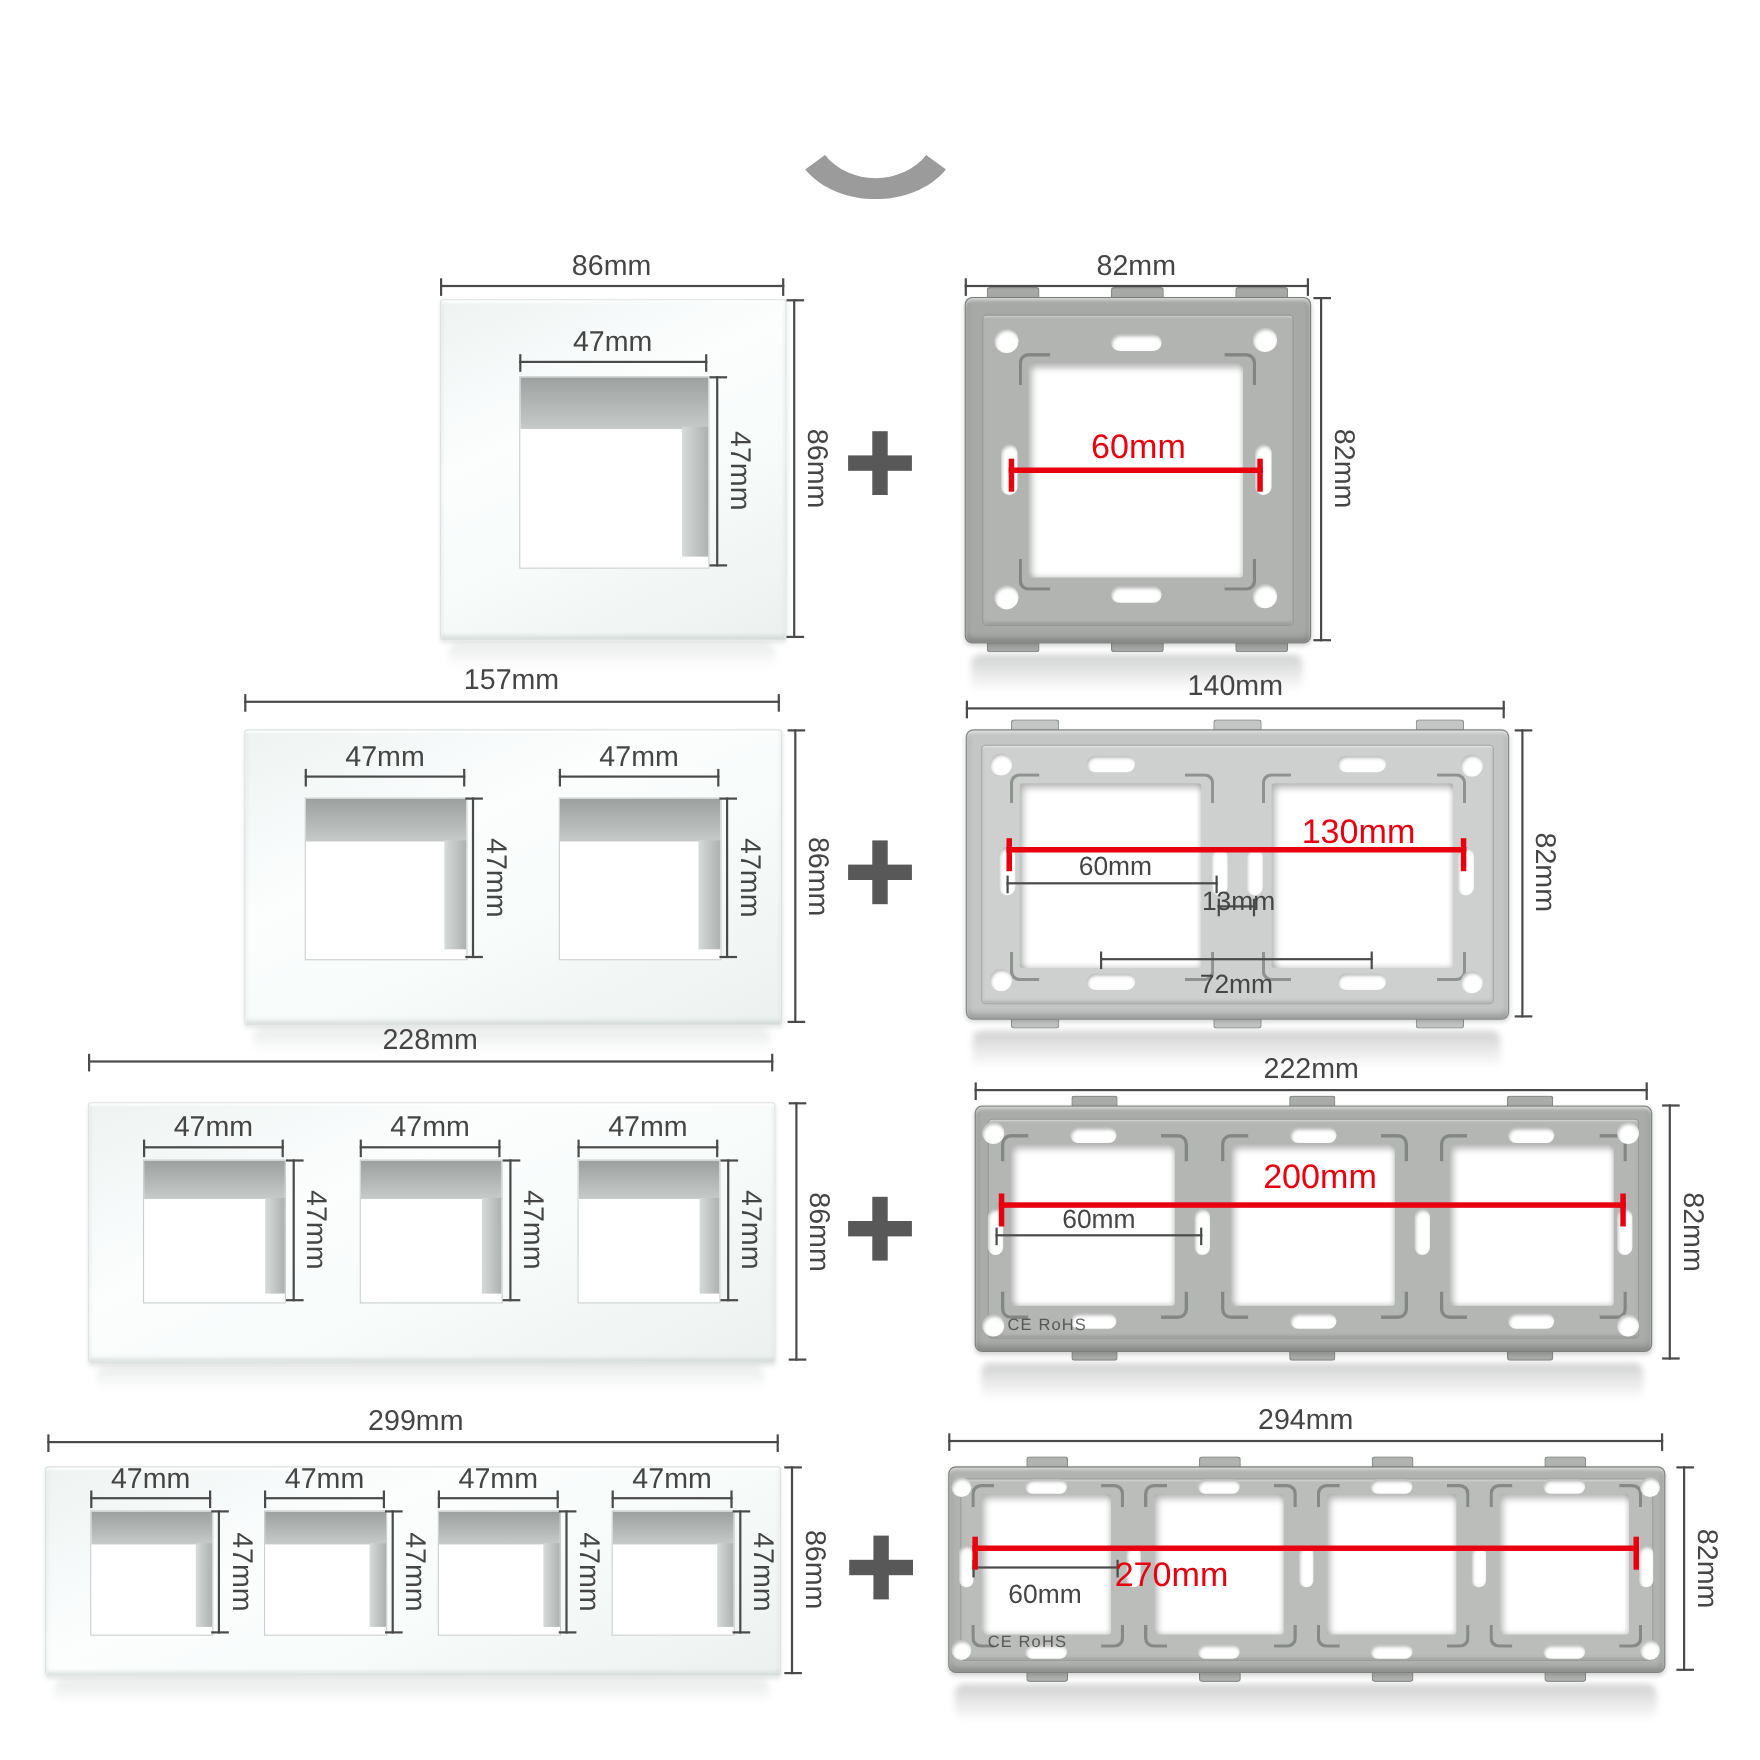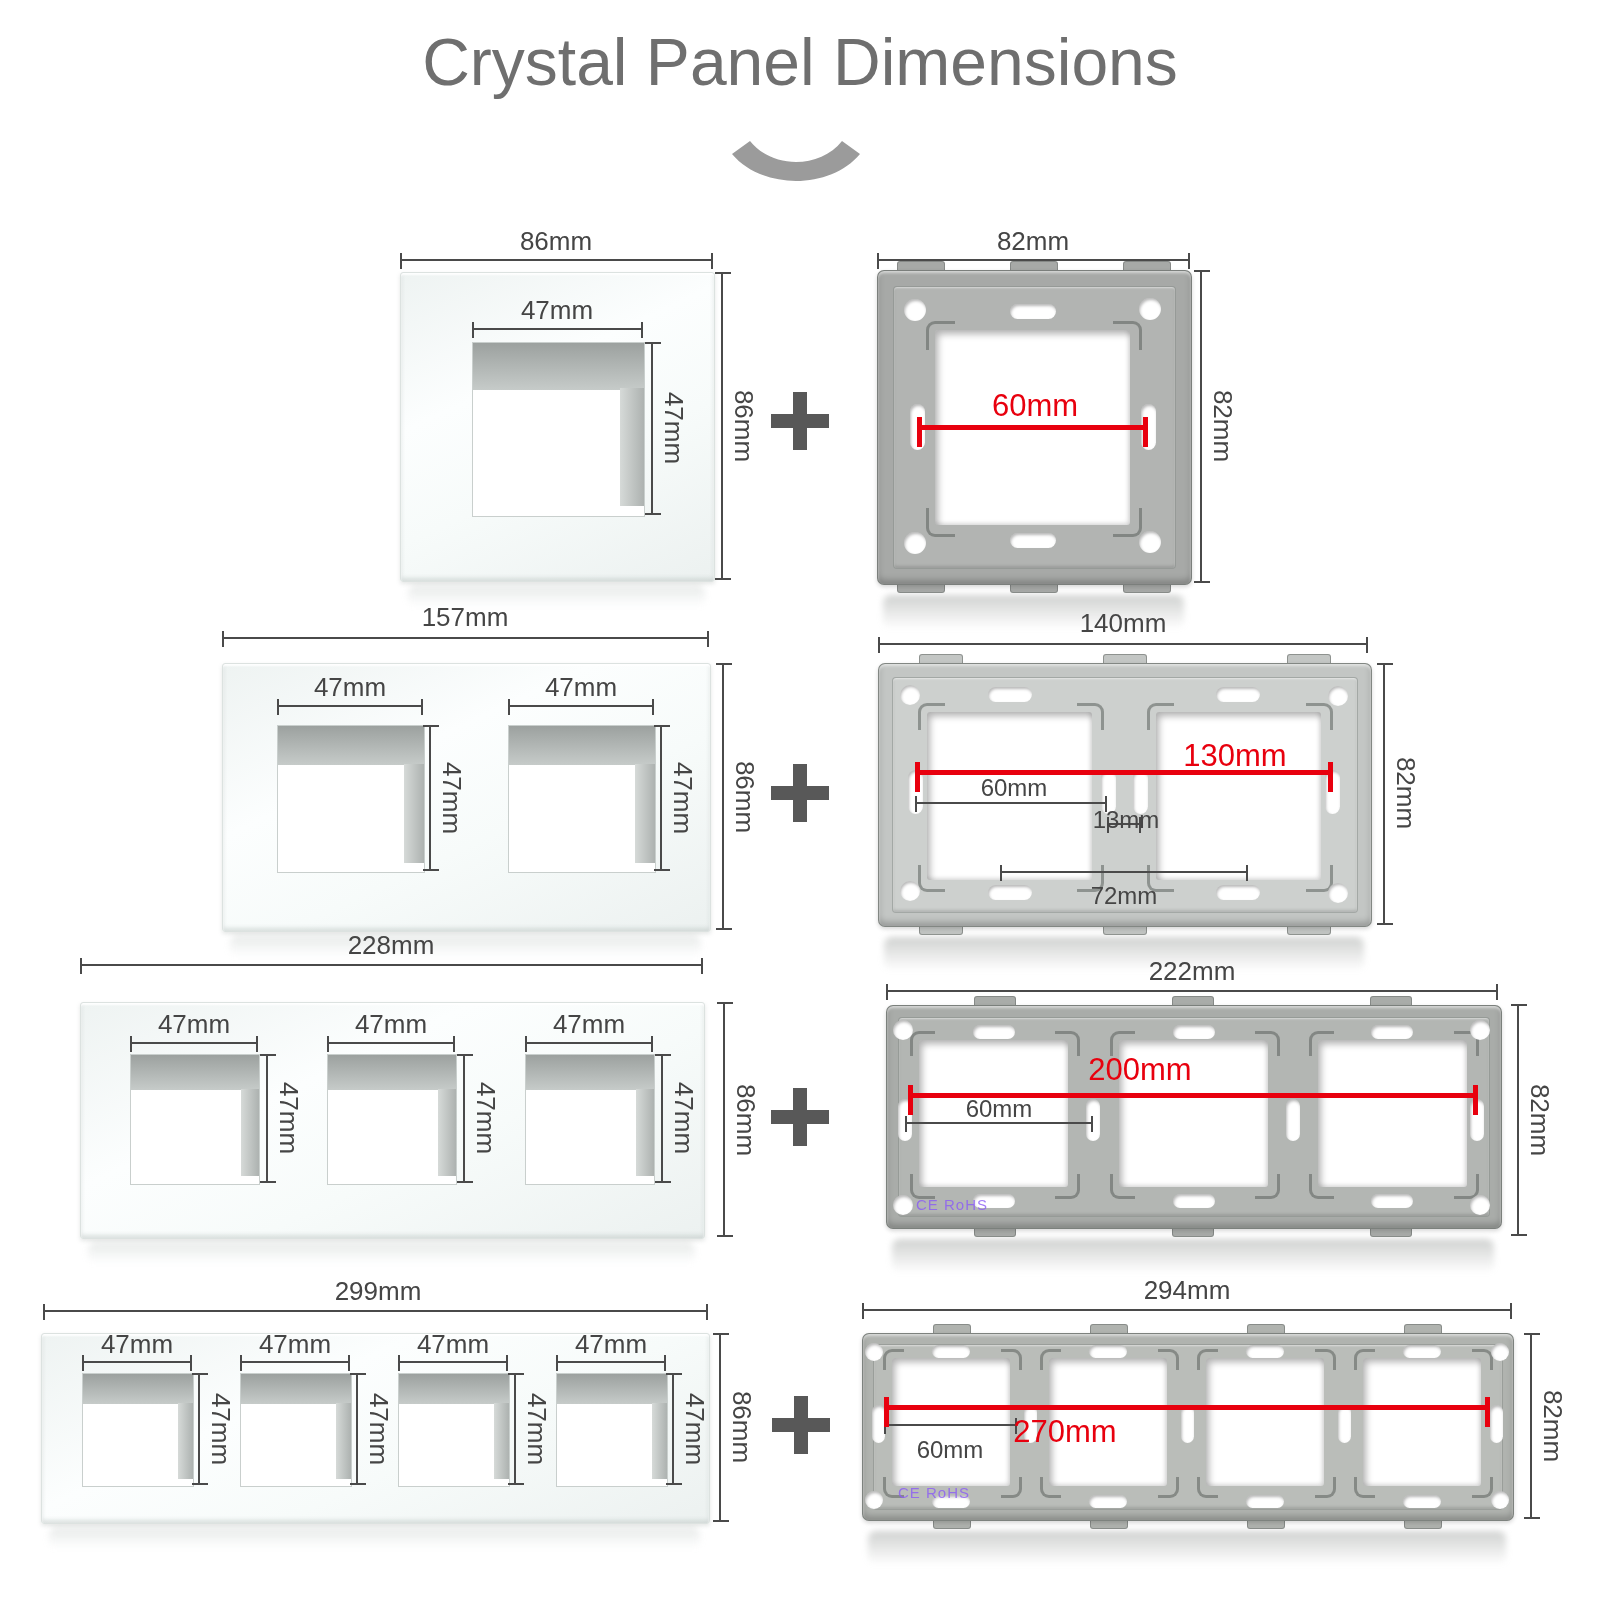--- a/index.html
+++ b/index.html
@@ -16,21 +16,21 @@
   .dimv::before,.dimv::after{content:"";position:absolute;left:-8px;width:16px;height:2px;background:#4a4a4a;}
   .dimv::before{top:0;} .dimv::after{bottom:0;}
   .dimr{position:absolute;height:0;border-top:5px solid #e8000e;z-index:13;}
   .dimr::before,.dimr::after{content:"";position:absolute;top:-13px;width:5px;height:30px;background:#e8000e;}
   .dimr::before{left:0;} .dimr::after{right:0;}
   .lbl{position:absolute;font-size:26px;color:#454545;white-space:nowrap;transform:translateX(-50%);z-index:14;}
   .slbl{position:absolute;font-size:24px;color:#454545;white-space:nowrap;transform:translateX(-50%);z-index:14;}
   .vlbl{position:absolute;font-size:26px;color:#454545;white-space:nowrap;
         transform:translate(-50%,-50%) rotate(90deg);z-index:14;}
   .rlbl{position:absolute;font-size:31px;color:#e8000e;white-space:nowrap;transform:translateX(-50%);z-index:14;}
-  .cert{position:absolute;font-size:15px;color:#8b5cf6;opacity:.8;letter-spacing:1px;z-index:6;}
+  .cert{position:absolute;font-size:15px;color:#404040;opacity:.8;letter-spacing:1px;z-index:6;}
   
   .plus{position:absolute;width:58px;height:58px;z-index:5;}
   .plus::before{content:"";position:absolute;left:0;right:0;top:22px;height:14px;background:#585858;}
   .plus::after{content:"";position:absolute;top:0;bottom:0;left:22px;width:14px;background:#585858;}
   
   .panel{position:absolute;z-index:2;border:1px solid #dce2e0;border-radius:3px;
          background:linear-gradient(155deg,#eef3f2,#fcfefe 35%,#f7fbfa 60%,#ecf1f0);
          box-shadow:inset 0 2px 2px rgba(255,255,255,.95), inset 0 -3px 4px rgba(168,178,175,.38),
                     0 2px 4px rgba(110,120,117,.18);}
   .hole{position:absolute;background:#ffffff;border:1px solid #c9cfcd;overflow:hidden;z-index:3;}
@@ -56,21 +56,20 @@
   .br-tr{border-right-width:3px;border-top-width:3px;border-top-right-radius:9px;}
   .br-bl{border-left-width:3px;border-bottom-width:3px;border-bottom-left-radius:9px;}
   .br-br{border-right-width:3px;border-bottom-width:3px;border-bottom-right-radius:9px;}
   .refl{position:absolute;z-index:1;border-radius:8px;filter:blur(3px);}
 </style>
 </head>
 <body>
 
 <div id="canvas">
 
-  <div class="title">Crystal Panel Dimensions</div>
   <svg class="swoosh" width="138" height="52" viewBox="0 0 138 52">
     <path d="M5,14 C35,50 103,50 133,14 L115,1 C93,29 45,29 23,1 Z" fill="#9b9b9b"></path>
   </svg>
 
   <div class="dimh" style="left:400px;top:259px;width:313px"></div>
   <div class="lbl" style="left:556px;top:226px">86mm</div>
   <div class="dimh" style="left:472px;top:328px;width:171px"></div>
   <div class="lbl" style="left:557px;top:295px">47mm</div>
   <div class="dimv" style="left:651px;top:342px;height:173px"></div>
   <div class="vlbl" style="left:673px;top:428px">47mm</div>
@@ -125,21 +124,21 @@
   <div class="dimv" style="left:661px;top:1054px;height:129px"></div>
   <div class="vlbl" style="left:683px;top:1118px">47mm</div>
   <div class="dimv" style="left:723px;top:1002px;height:235px"></div>
   <div class="vlbl" style="left:745px;top:1120px">86mm</div>
   <div class="plus" style="left:771px;top:1088px"></div>
   <div class="dimh" style="left:886px;top:990px;width:612px"></div>
   <div class="lbl" style="left:1192px;top:956px">222mm</div>
   <div class="dimv" style="left:1517px;top:1004px;height:232px"></div>
   <div class="vlbl" style="left:1539px;top:1120px">82mm</div>
   <div class="dimr" style="left:908px;top:1093px;width:570px"></div>
-  <div class="rlbl" style="left:1140px;top:1052px">200mm</div>
+  <div class="rlbl" style="left:1200px;top:1052px">200mm</div>
   <div class="dimh" style="left:905px;top:1122px;width:188px"></div>
   <div class="slbl" style="left:999px;top:1095px">60mm</div>
   <div class="cert" style="left:916px;top:1196px">CE RoHS</div>
 
   <div class="dimh" style="left:43px;top:1310px;width:665px"></div>
   <div class="lbl" style="left:378px;top:1276px">299mm</div>
   <div class="dimh" style="left:82px;top:1361px;width:110px"></div>
   <div class="lbl" style="left:137px;top:1329px">47mm</div>
   <div class="dimh" style="left:240px;top:1361px;width:110px"></div>
   <div class="lbl" style="left:295px;top:1329px">47mm</div>

